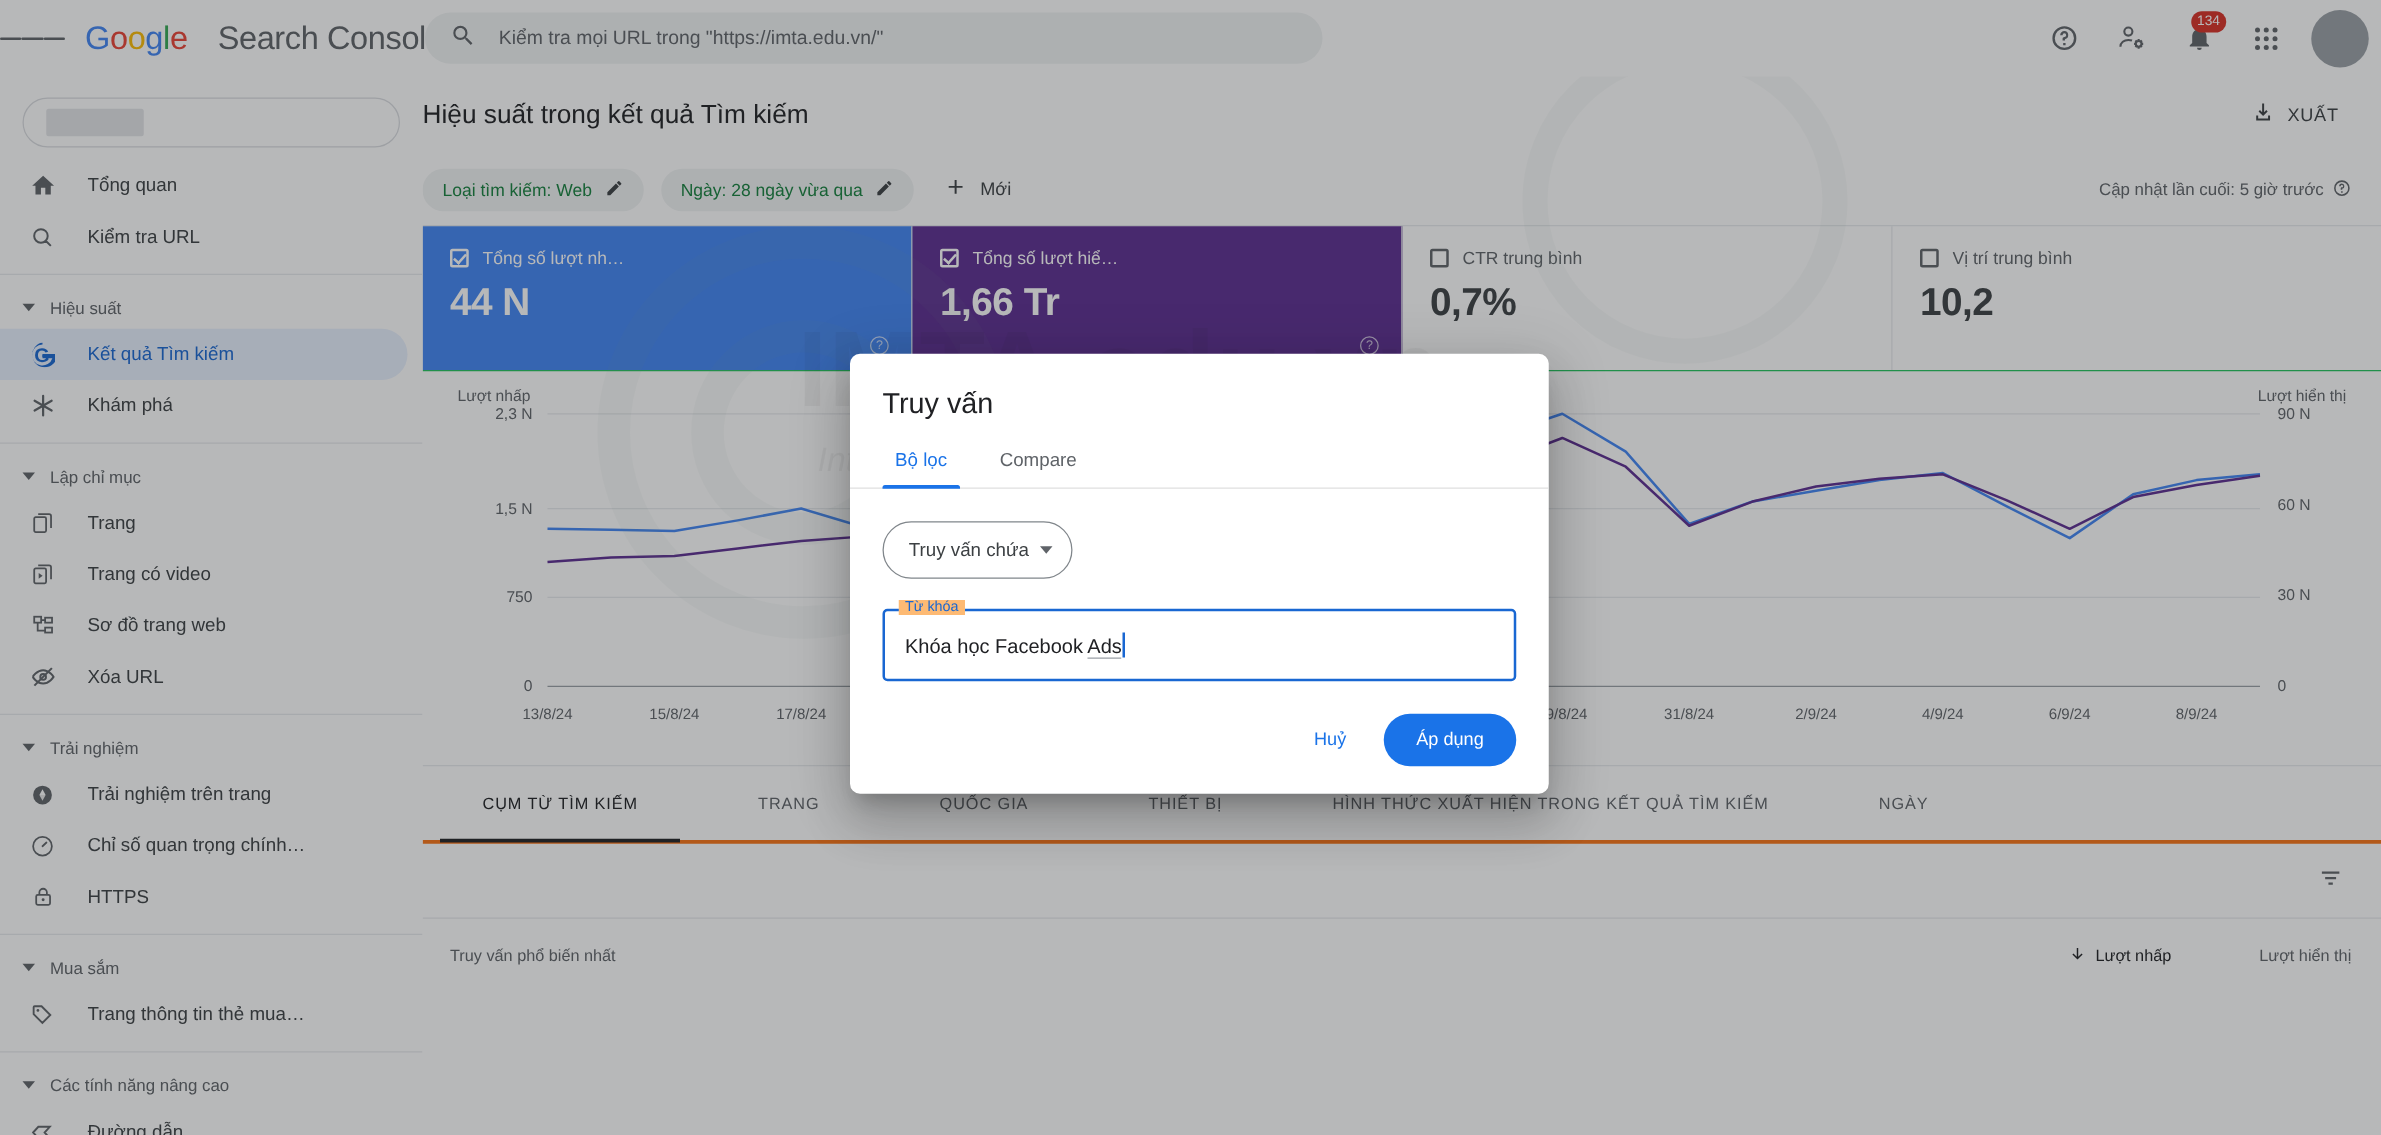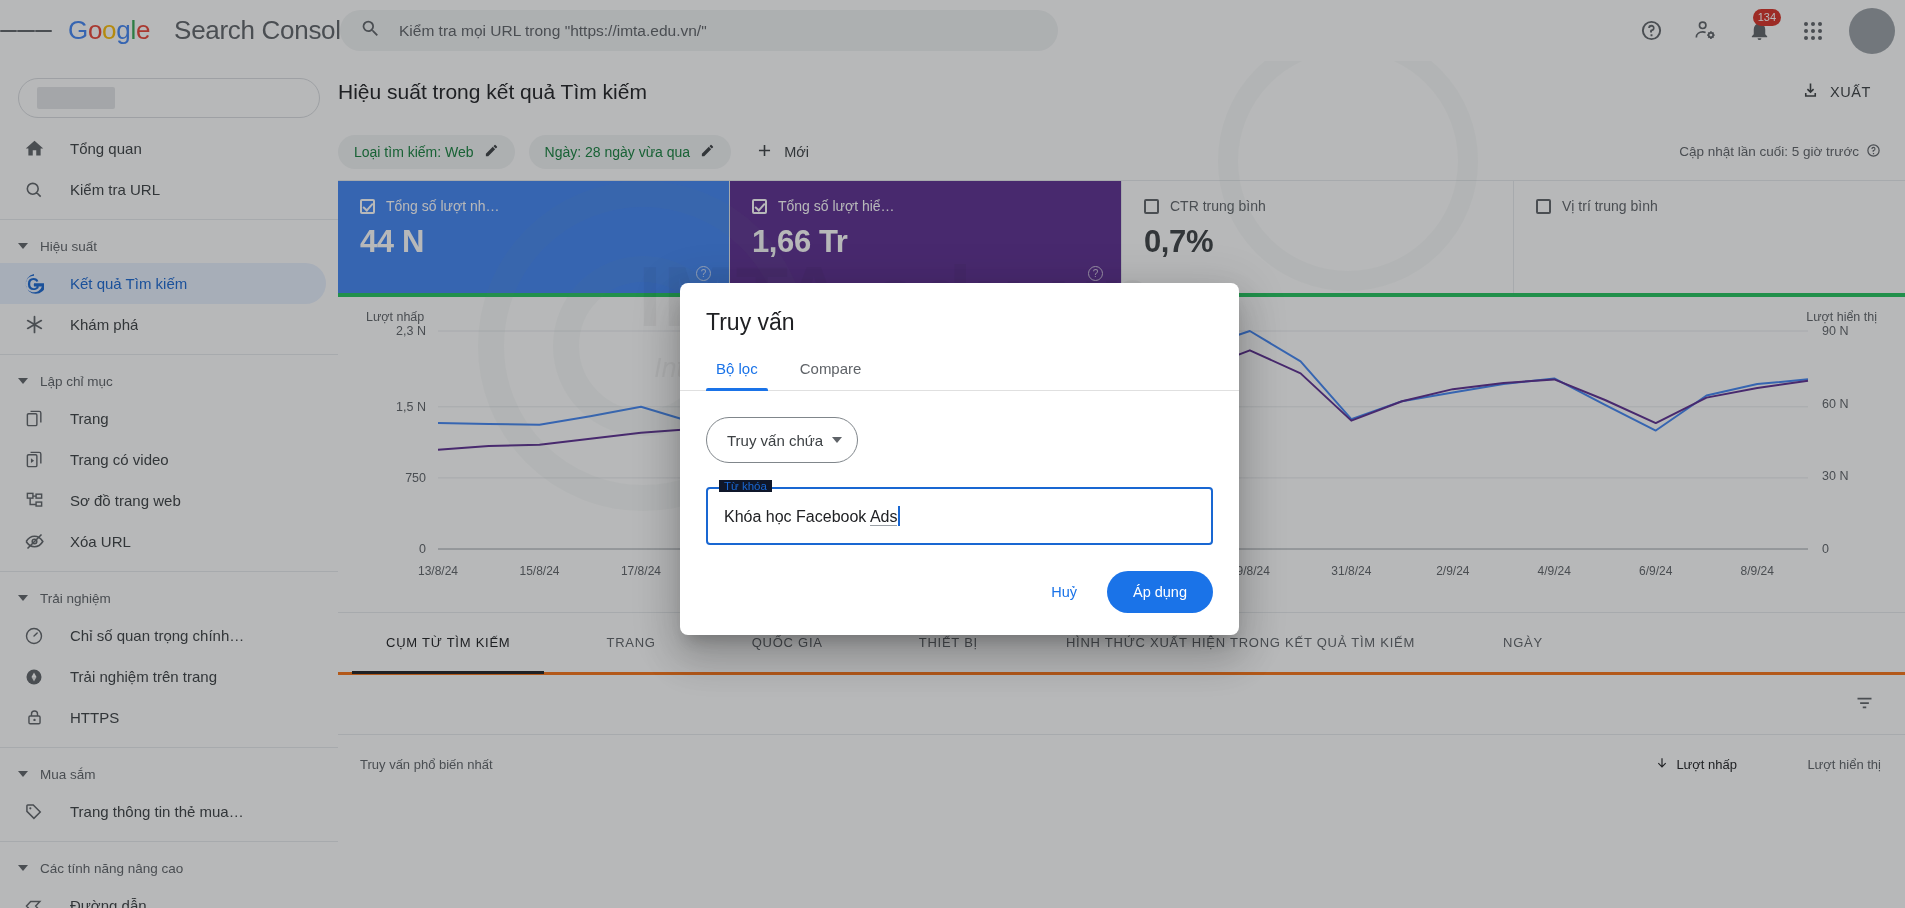--- a/index.html
+++ b/index.html
@@ -130,21 +130,21 @@
     padding: 0 16px; font-size: 14px; color: #15803d; cursor: pointer;
     white-space: nowrap;
   }
   #new-filter { display: flex; align-items: center; gap: 10px; color: #3c4043; font-size: 14.5px; cursor: pointer; padding: 6px 10px; }
   #lastupdate {
     position: absolute; right: 24px; display: flex; align-items: center; gap: 7px;
     color: #5f6368; font-size: 13.5px; white-space: nowrap;
   }
 
   
-  #metrics { display: flex; height: 116px; border-bottom: 4px solid #22c55e; }
+  #metrics { display: flex; height: 116px; border-bottom: 1px solid #22c55e; }
   .mcard {
     flex: 1; padding: 17px 22px 0 22px;
     border-right: 1px solid #e8eaed; position: relative; cursor: pointer;
     overflow: hidden;
   }
   .mcard:last-child { border-right: none; }
   .mcard .mtop { display: flex; align-items: center; gap: 11px; }
   .mcard .mlabel { font-size: 14px; white-space: nowrap; overflow: hidden; text-overflow: ellipsis; }
   .mcard .mvalue { font-size: 31px; margin-top: 10px; font-weight: 700; letter-spacing: -0.4px; }
   .cbox { width: 15px; height: 15px; border: 2px solid #5f6368; border-radius: 2px; flex:none; position: relative; }
@@ -239,21 +239,21 @@
     display: flex; align-items: center; justify-content: space-between;
     padding: 0 15px 0 20px; font-size: 15px; color: #3c4043; cursor: pointer;
   }
   #op-select .tri { width:0;height:0;border-left:5px solid transparent;border-right:5px solid transparent;border-top:6px solid #5f6368; }
   #kw-field {
     margin-top: 24px; height: 58px; position: relative;
     border: 2px solid #1967d2; border-radius: 4px;
     display: flex; align-items: center; padding: 0 16px;
   }
   #kw-legend {
-    position: absolute; top: -9px; left: 11px; background: #0f172a;
+    position: absolute; top: -9px; left: 11px; background: #fdba74;
     padding: 0 5px; font-size: 11.5px; color: #1967d2;
   }
   #kw-value { font-size: 16px; color: #202124; position: relative; }
   #kw-value .misspell { border-bottom: 1px solid #9aa0a6; }
   #caret { display:inline-block; width: 1.6px; height: 20px; background: #1967d2; margin-left: 1px; vertical-align: -4px; }
   #dlg-actions {
     display: flex; align-items: center; justify-content: flex-end; gap: 16px;
     padding: 26px 26px 22px 26px;
   }
   #cancel-btn { color:#1a73e8; font-size: 14.5px; font-weight: 500; padding: 10px 14px; border-radius: 4px; cursor: pointer; background:none; border:none; font-family: inherit; }
@@ -421,35 +421,35 @@
 
     <div class="nav-sep"></div>
 
     <div class="nav-group">
       <span class="caret"></span>
       <span>Trải nghiệm</span>
     </div>
     <div class="nav-item">
       <span class="ic">
         <svg width="20" height="20" viewBox="0 0 24 24">
-            <circle cx="12" cy="12" r="9" fill="none" stroke="#5f6368" stroke-width="1.7"></circle>
-            <path stroke="#5f6368" stroke-width="1.7" stroke-linecap="round" d="M12 12 15.8 8.4"></path>
-          </svg>
-      </span>
-      <span class="lbl">Chỉ số quan trọng chính…</span>
-    </div>
-    <div class="nav-item">
-      <span class="ic">
-        <svg width="20" height="20" viewBox="0 0 24 24">
             <circle cx="12" cy="12" r="9" fill="#5f6368"></circle>
             <path fill="#fff" d="M12 6.5 15 12h-6z"></path>
             <path fill="#fff" d="M12 17.5 9 12h6z" opacity=".85"></path>
           </svg>
       </span>
       <span class="lbl">Trải nghiệm trên trang</span>
+    </div>
+    <div class="nav-item">
+      <span class="ic">
+        <svg width="20" height="20" viewBox="0 0 24 24">
+            <circle cx="12" cy="12" r="9" fill="none" stroke="#5f6368" stroke-width="1.7"></circle>
+            <path stroke="#5f6368" stroke-width="1.7" stroke-linecap="round" d="M12 12 15.8 8.4"></path>
+          </svg>
+      </span>
+      <span class="lbl">Chỉ số quan trọng chính…</span>
     </div>
     <div class="nav-item">
       <span class="ic">
         <svg width="19" height="19" viewBox="0 0 24 24">
             <rect x="5" y="10" width="14" height="10" rx="1.6" fill="none" stroke="#5f6368" stroke-width="1.8"></rect>
             <path d="M8.2 10V7.6a3.8 3.8 0 0 1 7.6 0V10" fill="none" stroke="#5f6368" stroke-width="1.8"></path>
             <circle cx="12" cy="15" r="1.5" fill="#5f6368"></circle>
           </svg>
       </span>
       <span class="lbl">HTTPS</span>
@@ -568,20 +568,21 @@
           <span class="cbox"></span>
           <span class="mlabel">CTR trung bình</span>
         </div>
         <div class="mvalue">0,7%</div>
       </div>
       <div class="mcard unsel">
         <div class="mtop">
           <span class="cbox"></span>
           <span class="mlabel">Vị trí trung bình</span>
         </div>
+        <div class="mvalue">10,2</div>
       </div>
     </div>
 
     <div id="chartwrap">
       <svg id="chartsvg" width="1567" height="315">
         <text class="axis-title" id="ylabel-left" x="28" y="24">Lượt nhấp</text>
         <text class="axis-title" id="ylabel-right" x="1539" y="24" text-anchor="end">Lượt hiển thị</text>
         <g id="gridlines">
             <line x1="100" x2="1470" y1="252" y2="252" stroke="#9aa0a6" stroke-width="1"></line>
             <line x1="100" x2="1470" y1="180.91304347826087" y2="180.91304347826087" stroke="#e8eaed" stroke-width="1"></line>

